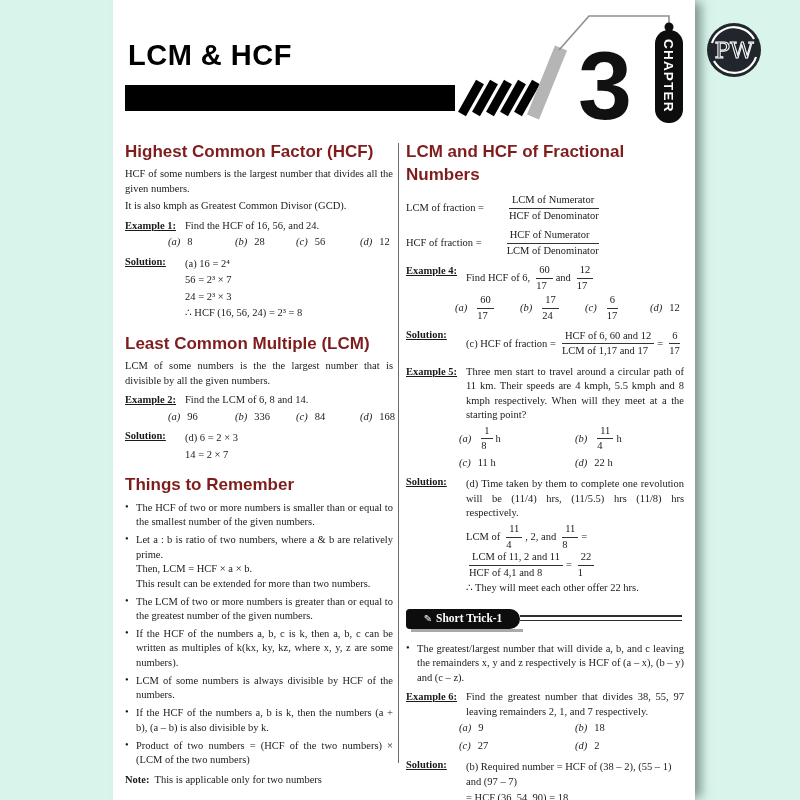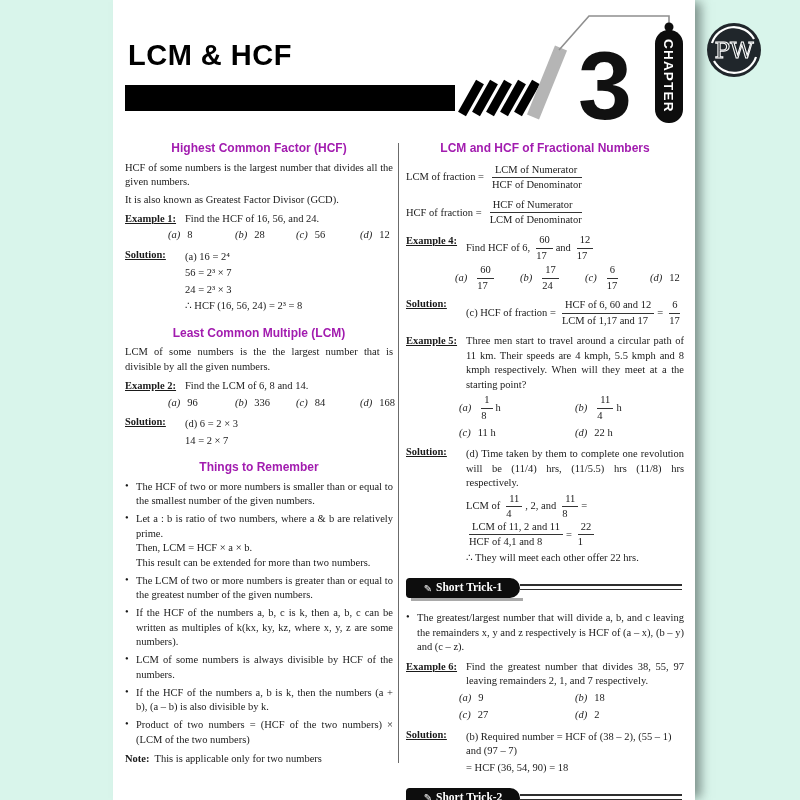--- a/index.html
+++ b/index.html
@@ -26,21 +26,21 @@
   .pw-logo { position:absolute; left:705px; top:21px; width:58px; height:58px; }
 
   
   .col { position:absolute; top:138px; font-size:10.5px; line-height:1.38; }
   .col-left  { left:12px;  width:268px; }
   .col-right { left:293px; width:278px; }
   .divider { position:absolute; left:285px; top:143px; width:1px; height:620px; background:#6b6b6b; }
 
   h2.section {
     font-family:"Liberation Sans", sans-serif; font-weight:bold;
-    font-size:12px; color:#a21caf; margin:9px 0 4px;text-align:center;
+    font-size:17px; color:#7f1d1d; margin:9px 0 4px;
   }
   .col > h2.section:first-child { margin-top:2px; }
   p.body { margin:3px 0; text-align:justify; }
 
   .ex-row, .sol-row { display:flex; margin:5px 0 2px; }
   .lbl {
     flex:0 0 60px; width:60px; font-weight:bold; text-decoration:underline;
   }
   .ex-q { flex:1; text-align:justify; }
   .sol-body { flex:1; }
@@ -60,21 +60,21 @@
 
   .note-row { margin:5px 0; }
   .note-lbl { font-weight:bold; margin-right:5px; }
 
   .frac { display:inline-block; vertical-align:middle; text-align:left; margin:0 3px; line-height:1.2; }
   .frac .num { display:block; border-bottom:1px solid #333; padding:0 3px 1px; }
   .frac .den { display:block; padding-top:1px; }
   .imath { display:flex; align-items:center; flex-wrap:wrap; }
   .imath > span { margin-right:3px; }
   .formula { display:flex; align-items:center; margin:7px 0; }
-  .formula .f-pre { margin-right:5px; }
+  .formula .f-pre { margin-right:22px; }
 
   .trick { position:relative; height:26px; margin:11px 0 7px; }
   .trick-box {
     position:absolute; left:0; top:0; width:114px; height:20px;
     background:#0d0d0d; color:#fff; border-radius:4px 11px 11px 4px;
     display:flex; align-items:center; justify-content:center;
     font-weight:bold; font-size:11.5px; z-index:2;
   }
   .trick-box .pencil { margin-right:4px; font-size:10px; font-weight:normal; }
   .trick-lines {
@@ -103,21 +103,21 @@
     <text x="492" y="119" text-anchor="middle" font-family="Liberation Sans, sans-serif" font-weight="bold" font-size="97" fill="#111">3</text>
     <circle cx="556" cy="27" r="4.5" fill="#0d0d0d"></circle>
     <rect x="542" y="30" width="28" height="93" rx="13.5" fill="#0d0d0d"></rect>
     <text transform="translate(551,39) rotate(90)" font-family="Liberation Sans, sans-serif" font-weight="bold" font-size="13.5" letter-spacing="1.2" fill="#fff">CHAPTER</text>
   </svg>
 
   <div class="col col-left">
 
     <h2 class="section">Highest Common Factor (HCF)</h2>
     <p class="body">HCF of some numbers is the largest number that divides all the given numbers.</p>
-    <p class="body">It is also known as Greatest Factor Divisor (GCD).</p>
+    <p class="body">It is also kmph as Greatest Common Divisor (GCD).</p>
 
     <div class="ex-row">
       <span class="lbl">Example 1:</span>
       <span class="ex-q">Find the HCF of 16, 56, and 24.</span>
     </div>
     <div class="opts4">
       <span class="opt"><i>(a)</i><span>8</span></span>
       <span class="opt"><i>(b)</i><span>28</span></span>
       <span class="opt"><i>(c)</i><span>56</span></span>
       <span class="opt"><i>(d)</i><span>12</span></span>

